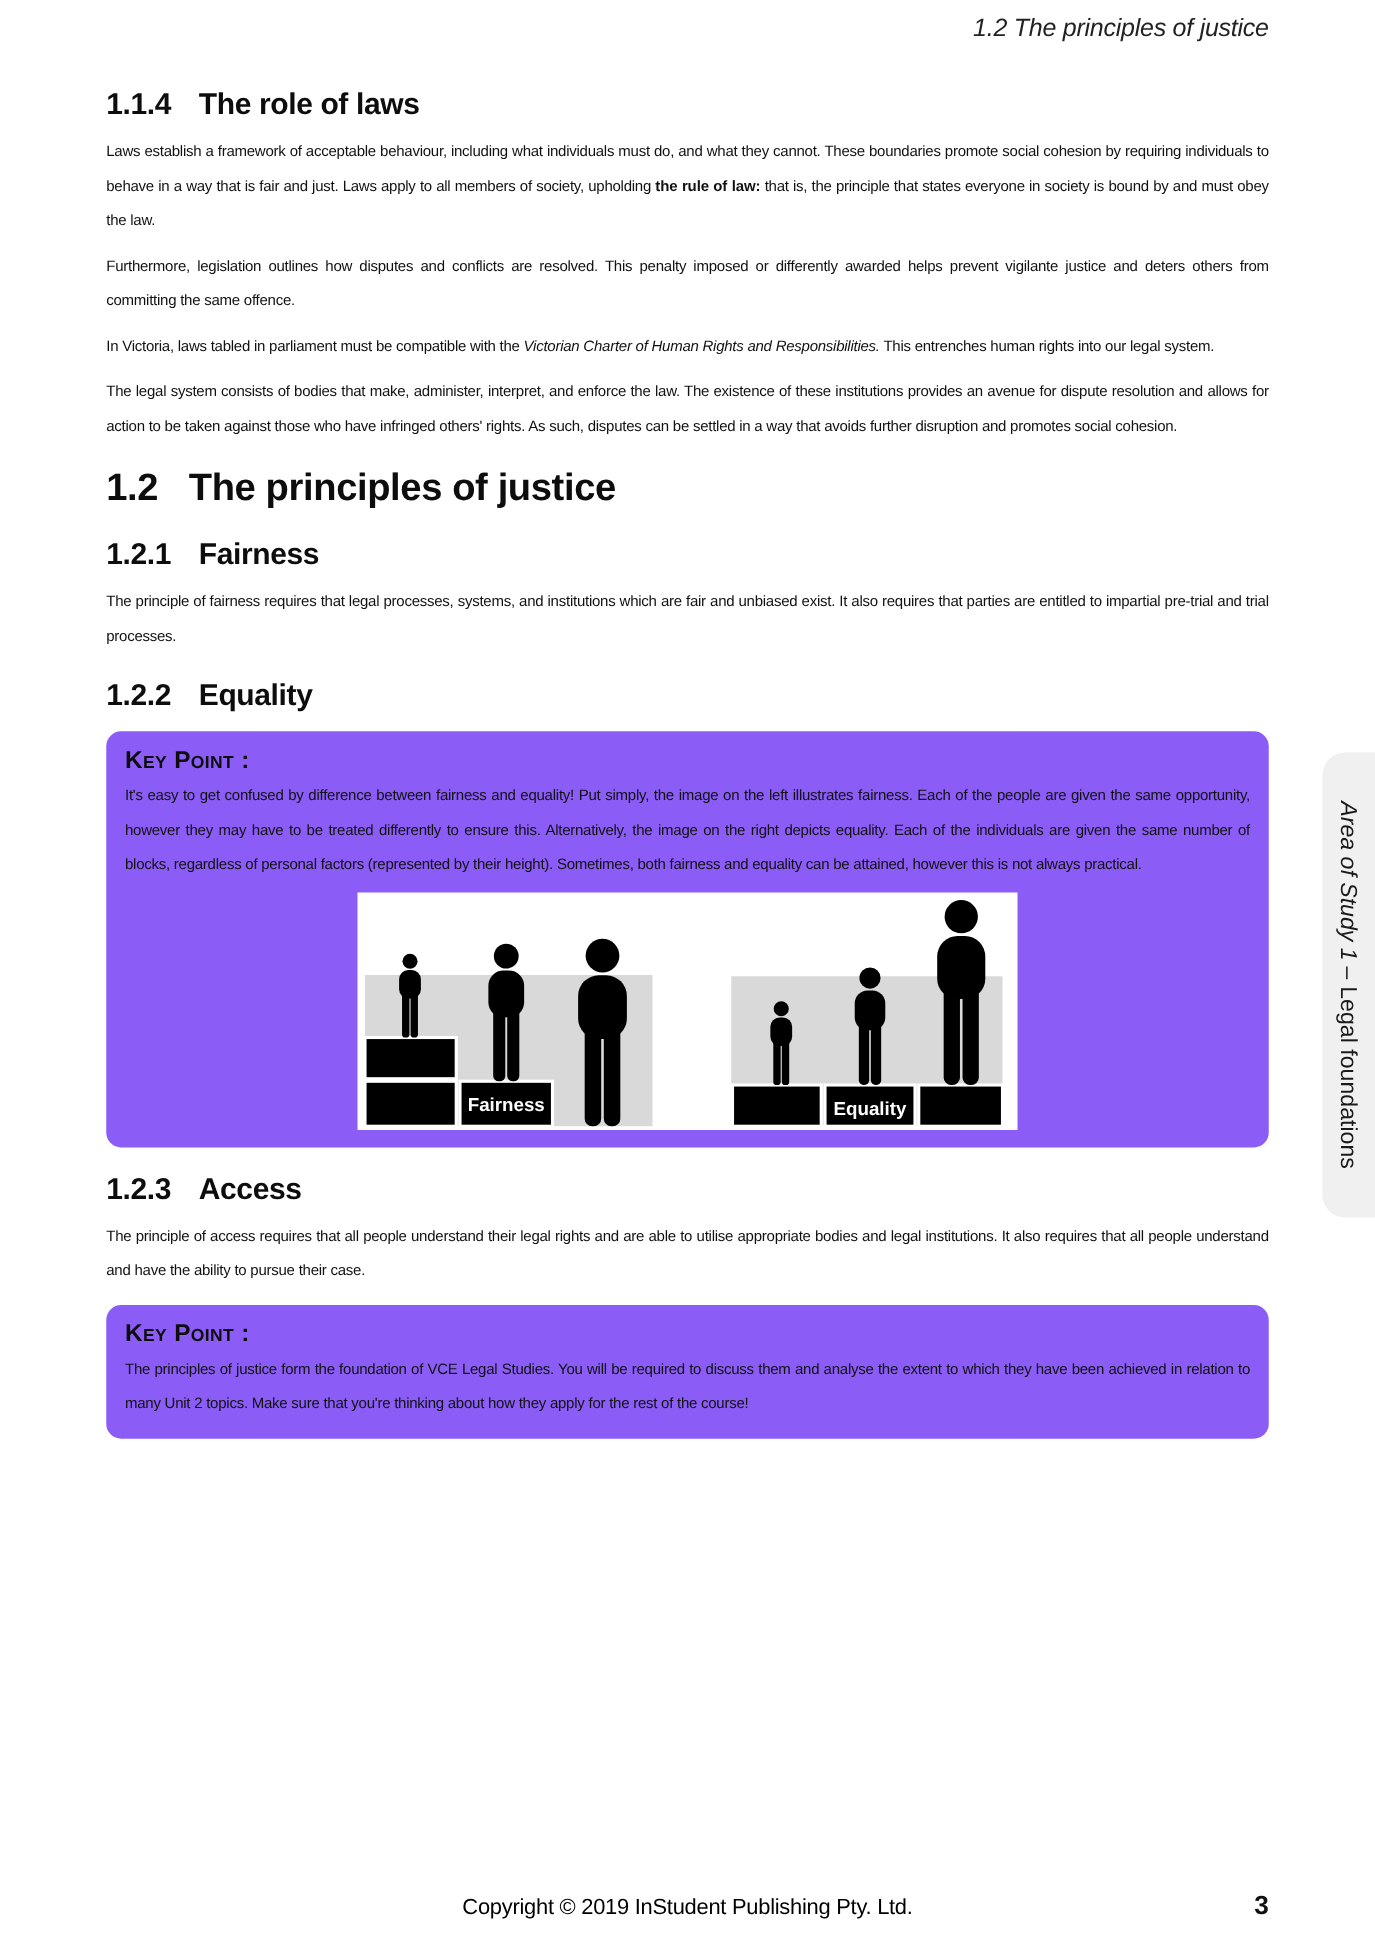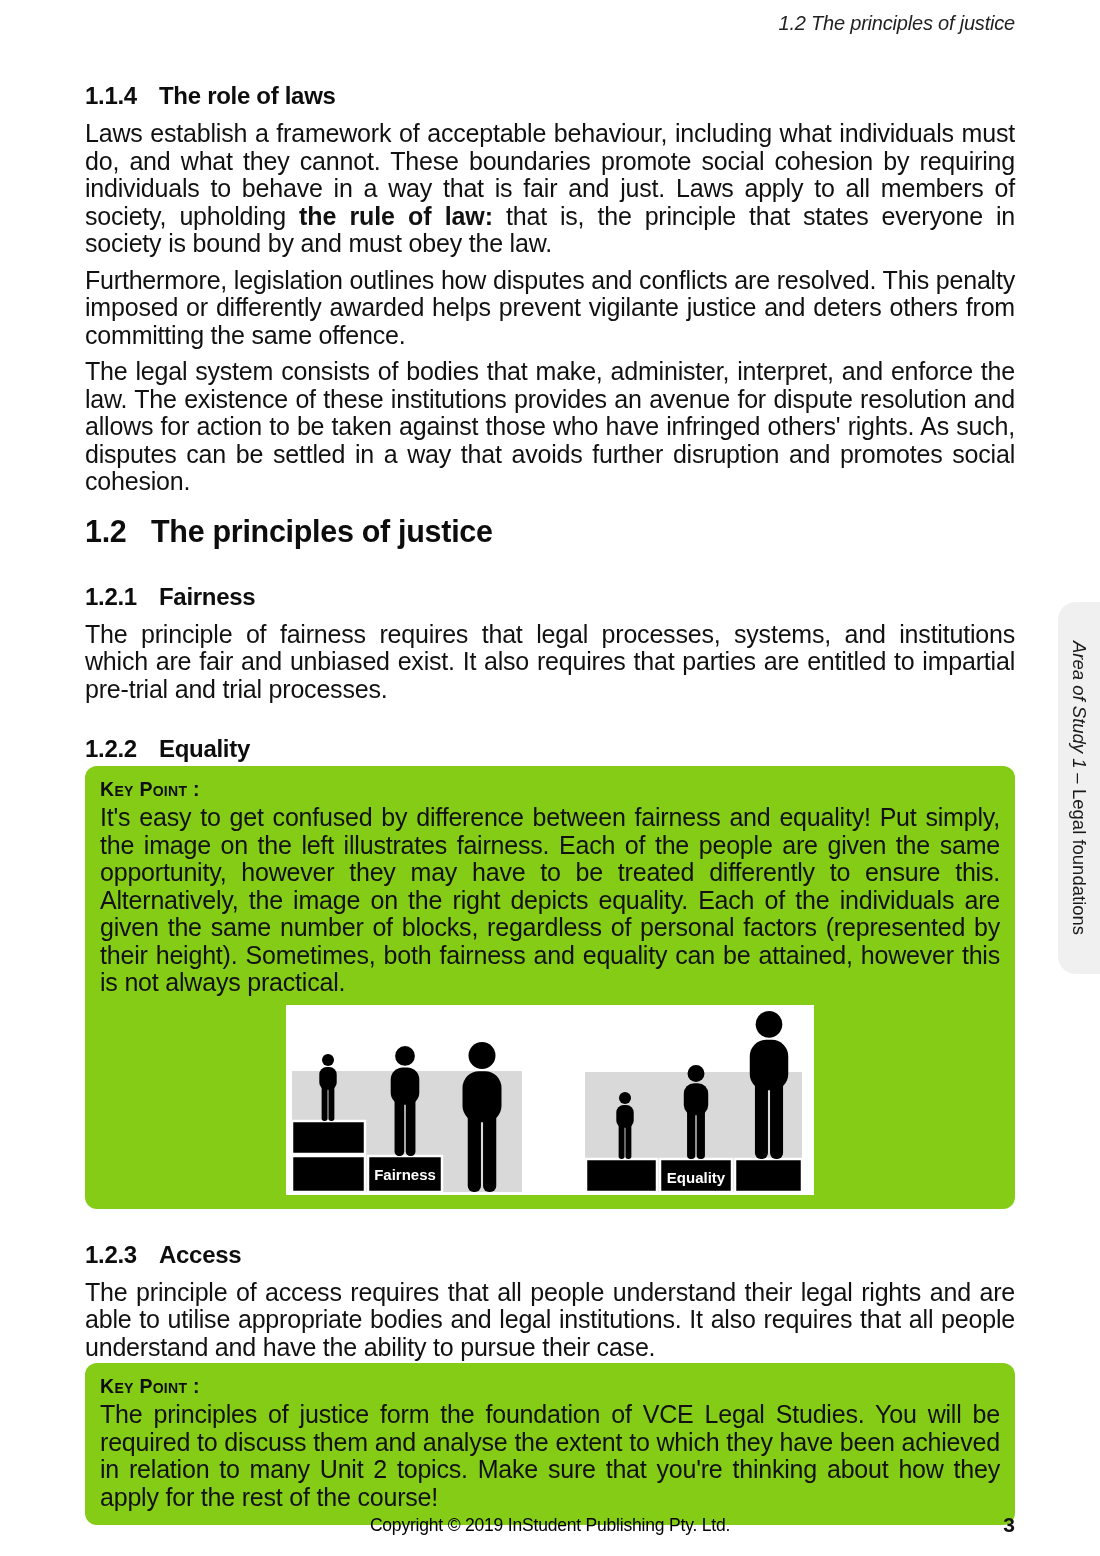--- a/index.html
+++ b/index.html
@@ -10,29 +10,29 @@
   }
   .running-head {
     position:absolute; top:12px; right:85px;
     font-style:italic; font-size:20px; letter-spacing:-0.2px; color:#222;
   }
   .content { position:absolute; left:85px; top:0; width:930px; }
   .h1, .h2 { font-weight:bold; letter-spacing:-0.3px; color:#0d0d0d; }
   .h2 { font-size:24px; line-height:30px; margin:19px 0 0; }
   .h1 { font-size:30.5px; line-height:40px; margin:15px 0 0; }
   .content > *:first-child { margin-top:69px; }
-  .h2 .hnum { display:inline-block; min-width:74px;margin-top:12px; }
+  .h2 .hnum { display:inline-block; min-width:74px; }
   .h1 .hnum { display:inline-block; min-width:66px; }
   p.body {
-    font-size:25px; line-height:27.5px; letter-spacing:-0.2px;
+    font-size:12px; line-height:27.5px; letter-spacing:-0.2px;
     text-align:justify; margin:9px 0 0;
   }
   p.body b { letter-spacing:-0.1px; }
   .keypoint {
-    background:#84cc16; border-radius:12px; margin:2px 0 0;
+    background:#8b5cf6; border-radius:12px; margin:13px 0 0;
     padding:11px 15px 14px;
   }
   .kp-label {
     font-weight:bold; font-variant:small-caps; font-size:19.5px;
     letter-spacing:0.3px; line-height:24px; color:#0d0d0d;
   }
   .keypoint p.body { margin-top:3px; }
   .figure-panel {
     width:528px; height:190px; background:#ffffff; margin:8px auto 0;
   }
@@ -55,20 +55,21 @@
 
 <div class="page">
 
   <div class="running-head">1.2 The principles of justice</div>
 
   <div class="content">
 
     <h2 class="h2"><span class="hnum">1.1.4</span><span>The role of laws</span></h2>
     <p class="body"><span>Laws establish a framework of acceptable behaviour, including what individuals must do, and what they cannot. These boundaries promote social cohesion by requiring individuals to behave in a way that is fair and just. Laws apply to all members of society, upholding </span><b>the rule of law:</b><span> that is, the principle that states everyone in society is bound by and must obey the law.</span></p>
     <p class="body">Furthermore, legislation outlines how disputes and conflicts are resolved. This penalty imposed or differently awarded helps prevent vigilante justice and deters others from committing the same offence.</p>
+    <p class="body"><span>In Victoria, laws tabled in parliament must be compatible with the </span><i>Victorian Charter of Human Rights and Responsibilities.</i><span> This entrenches human rights into our legal system.</span></p>
 
     <p class="body">The legal system consists of bodies that make, administer, interpret, and enforce the law. The existence of these institutions provides an avenue for dispute resolution and allows for action to be taken against those who have infringed others' rights. As such, disputes can be settled in a way that avoids further disruption and promotes social cohesion.</p>
 
     <h1 class="h1"><span class="hnum">1.2</span><span>The principles of justice</span></h1>
 
     <h2 class="h2"><span class="hnum">1.2.1</span><span>Fairness</span></h2>
     <p class="body">The principle of fairness requires that legal processes, systems, and institutions which are fair and unbiased exist. It also requires that parties are entitled to impartial pre-trial and trial processes.</p>
 
     <h2 class="h2"><span class="hnum">1.2.2</span><span>Equality</span></h2>
 

